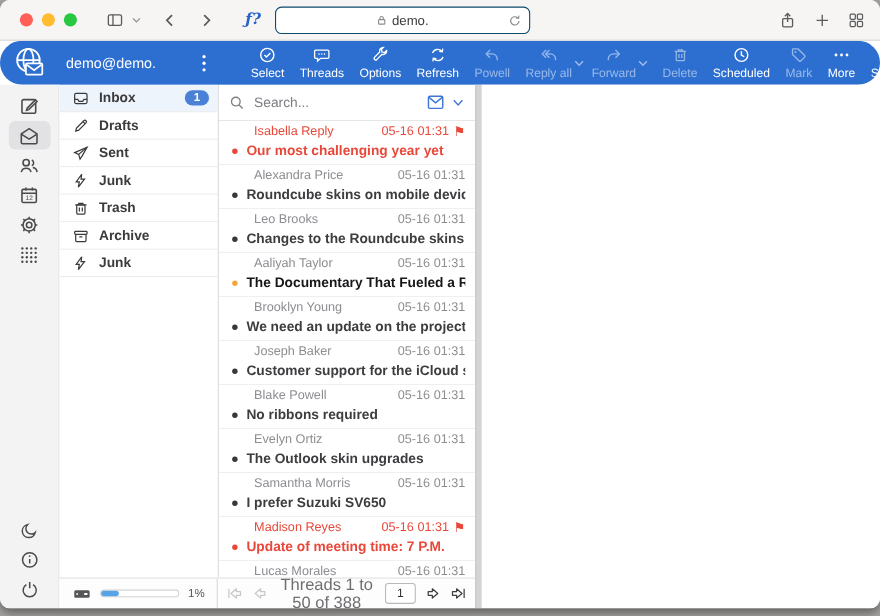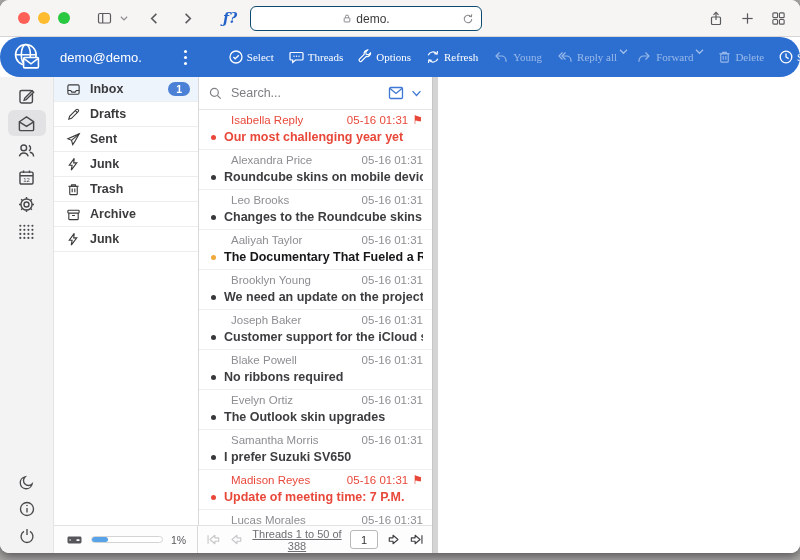--- a/index.html
+++ b/index.html
@@ -16,21 +16,21 @@
   .ext-f{font-family:"DejaVu Serif",serif;font-style:italic;font-weight:bold;color:#2563c9;font-size:14px;margin-left:28px;}
   .urlbar{position:absolute;left:250px;top:6px;width:230px;height:23px;background:#fff;border:1px solid #0c4a6e;border-radius:6px;display:flex;align-items:center;justify-content:center;font-size:12px;color:#3c3c3e;gap:4px;}
   .urlbar .reload{position:absolute;right:7px;color:#8a8a8d;}
   .chrome-right{position:absolute;right:14px;display:flex;gap:16px;align-items:center;color:#5b5b5e;}
   
   .appbar{height:40px;background:#2d6fd1;display:flex;align-items:center;color:#fff;border-radius:20px;}
   .logo{margin-left:8px;}
   .account{font-size:13px;margin-left:14px;width:105px;}
   .vdots{display:flex;flex-direction:column;gap:3px;margin-left:42px;cursor:pointer;}
   .vdots i{width:3px;height:3px;border-radius:50%;background:#fff;display:block;}
-  .tbtn{display:flex;align-items:center;gap:3px;font-size:11px;color:#fff;padding:0 7px;cursor:pointer;white-space:nowrap;font-family:Liberation Serif, serif;}
+  .tbtn{display:flex;flex-direction:column;align-items:center;gap:3px;font-size:11px;color:#fff;padding:0 7px;cursor:pointer;white-space:nowrap;}
   .tbtn svg{height:16px;}
   .tbtn.disabled{opacity:.5;}
   .leftgroup{display:flex;margin-left:34px;align-items:center;}
   .rightgroup{display:flex;margin-left:auto;margin-right:8px;align-items:center;}
   .mini-chev{color:rgba(255,255,255,.55);align-self:flex-end;margin:0 0 12px -5px;}
   
   .main{display:flex;height:476px;justify-content:space-between;}
   .rail{width:54px;background:#f3f3f4;border-right:1px solid #e4e4e5;display:flex;flex-direction:column;align-items:center;padding-top:6px;box-sizing:border-box;}
   .rail .chip{width:38px;height:26px;border-radius:6px;display:flex;align-items:center;justify-content:center;color:#4a4a4c;margin-bottom:1px;cursor:pointer;}
   .rail .chip.selected{background:#e2e2e4;}
@@ -62,21 +62,21 @@
   
   .splitter{width:5px;background:#d4d4d5;border-left:1px solid #c6c6c7;cursor:col-resize;}
   .preview{flex:1;background:#fff;}
   
   .statusbar{height:27px;border-top:1px solid #e2e2e3;display:flex;flex:none;background:#fdfdfd;}
   .quota{width:144px;border-right:1px solid #d9d9da;display:flex;align-items:center;gap:8px;padding:0 8px 0 12px;box-sizing:border-box;}
   .slider{width:70px;height:5px;border:1px solid #d4d4d4;border-radius:4px;background:#fff;position:relative;}
   .slider .fill{position:absolute;left:0;top:0;height:5px;width:16px;background:#58a3e8;border-radius:4px;}
   .quotapct{font-size:10.5px;color:#56565a;}
   .pager{flex:1;display:flex;align-items:center;padding:0 8px;gap:8px;}
-  .pager .ptext{flex:1;text-align:center;font-size:11px;color:#6f6f73;text-decoration:underline;}
+  .pager .ptext{flex:1;text-align:center;font-size:15px;color:#6f6f73;}
   .parrow{color:#3f3f42;cursor:pointer;}
   .parrow.dim{color:#c8c8ca;}
   .pageinput{width:26px;height:17px;border:1px solid #b9b9bc;border-radius:3px;text-align:center;font-size:11px;color:#333;font-family:"Liberation Sans",sans-serif;outline:none;padding:0;}
 </style>
 </head>
 <body>
 
 <div class="window">
 
   <div class="titlebar">
@@ -212,21 +212,21 @@
     </div>
 
     <div class="rightgroup">
       <div class="tbtn disabled">
         <span>
             <svg width="18" height="16" viewBox="0 0 16 16" fill="none" stroke="#fff" stroke-width="1.2">
               <polyline points="6.5,3.5 3,7 6.5,10.5"></polyline>
               <path d="M3 7 h5.5 a4.5 4.5 0 0 1 4.5 4.5 v1.2"></path>
             </svg>
           </span>
-        <span>Young</span>
+        <span>Powell</span>
       </div>
       <div class="tbtn disabled">
         <span>
             <svg width="18" height="16" viewBox="0 0 16 16" fill="none" stroke="#fff" stroke-width="1.2">
               <polyline points="5.5,3.5 2,7 5.5,10.5"></polyline>
               <polyline points="8.5,3.5 5,7 8.5,10.5"></polyline>
               <path d="M5 7 h4.5 a4.5 4.5 0 0 1 4.5 4.5 v1.2"></path>
             </svg>
           </span>
         <span>Reply all</span>

